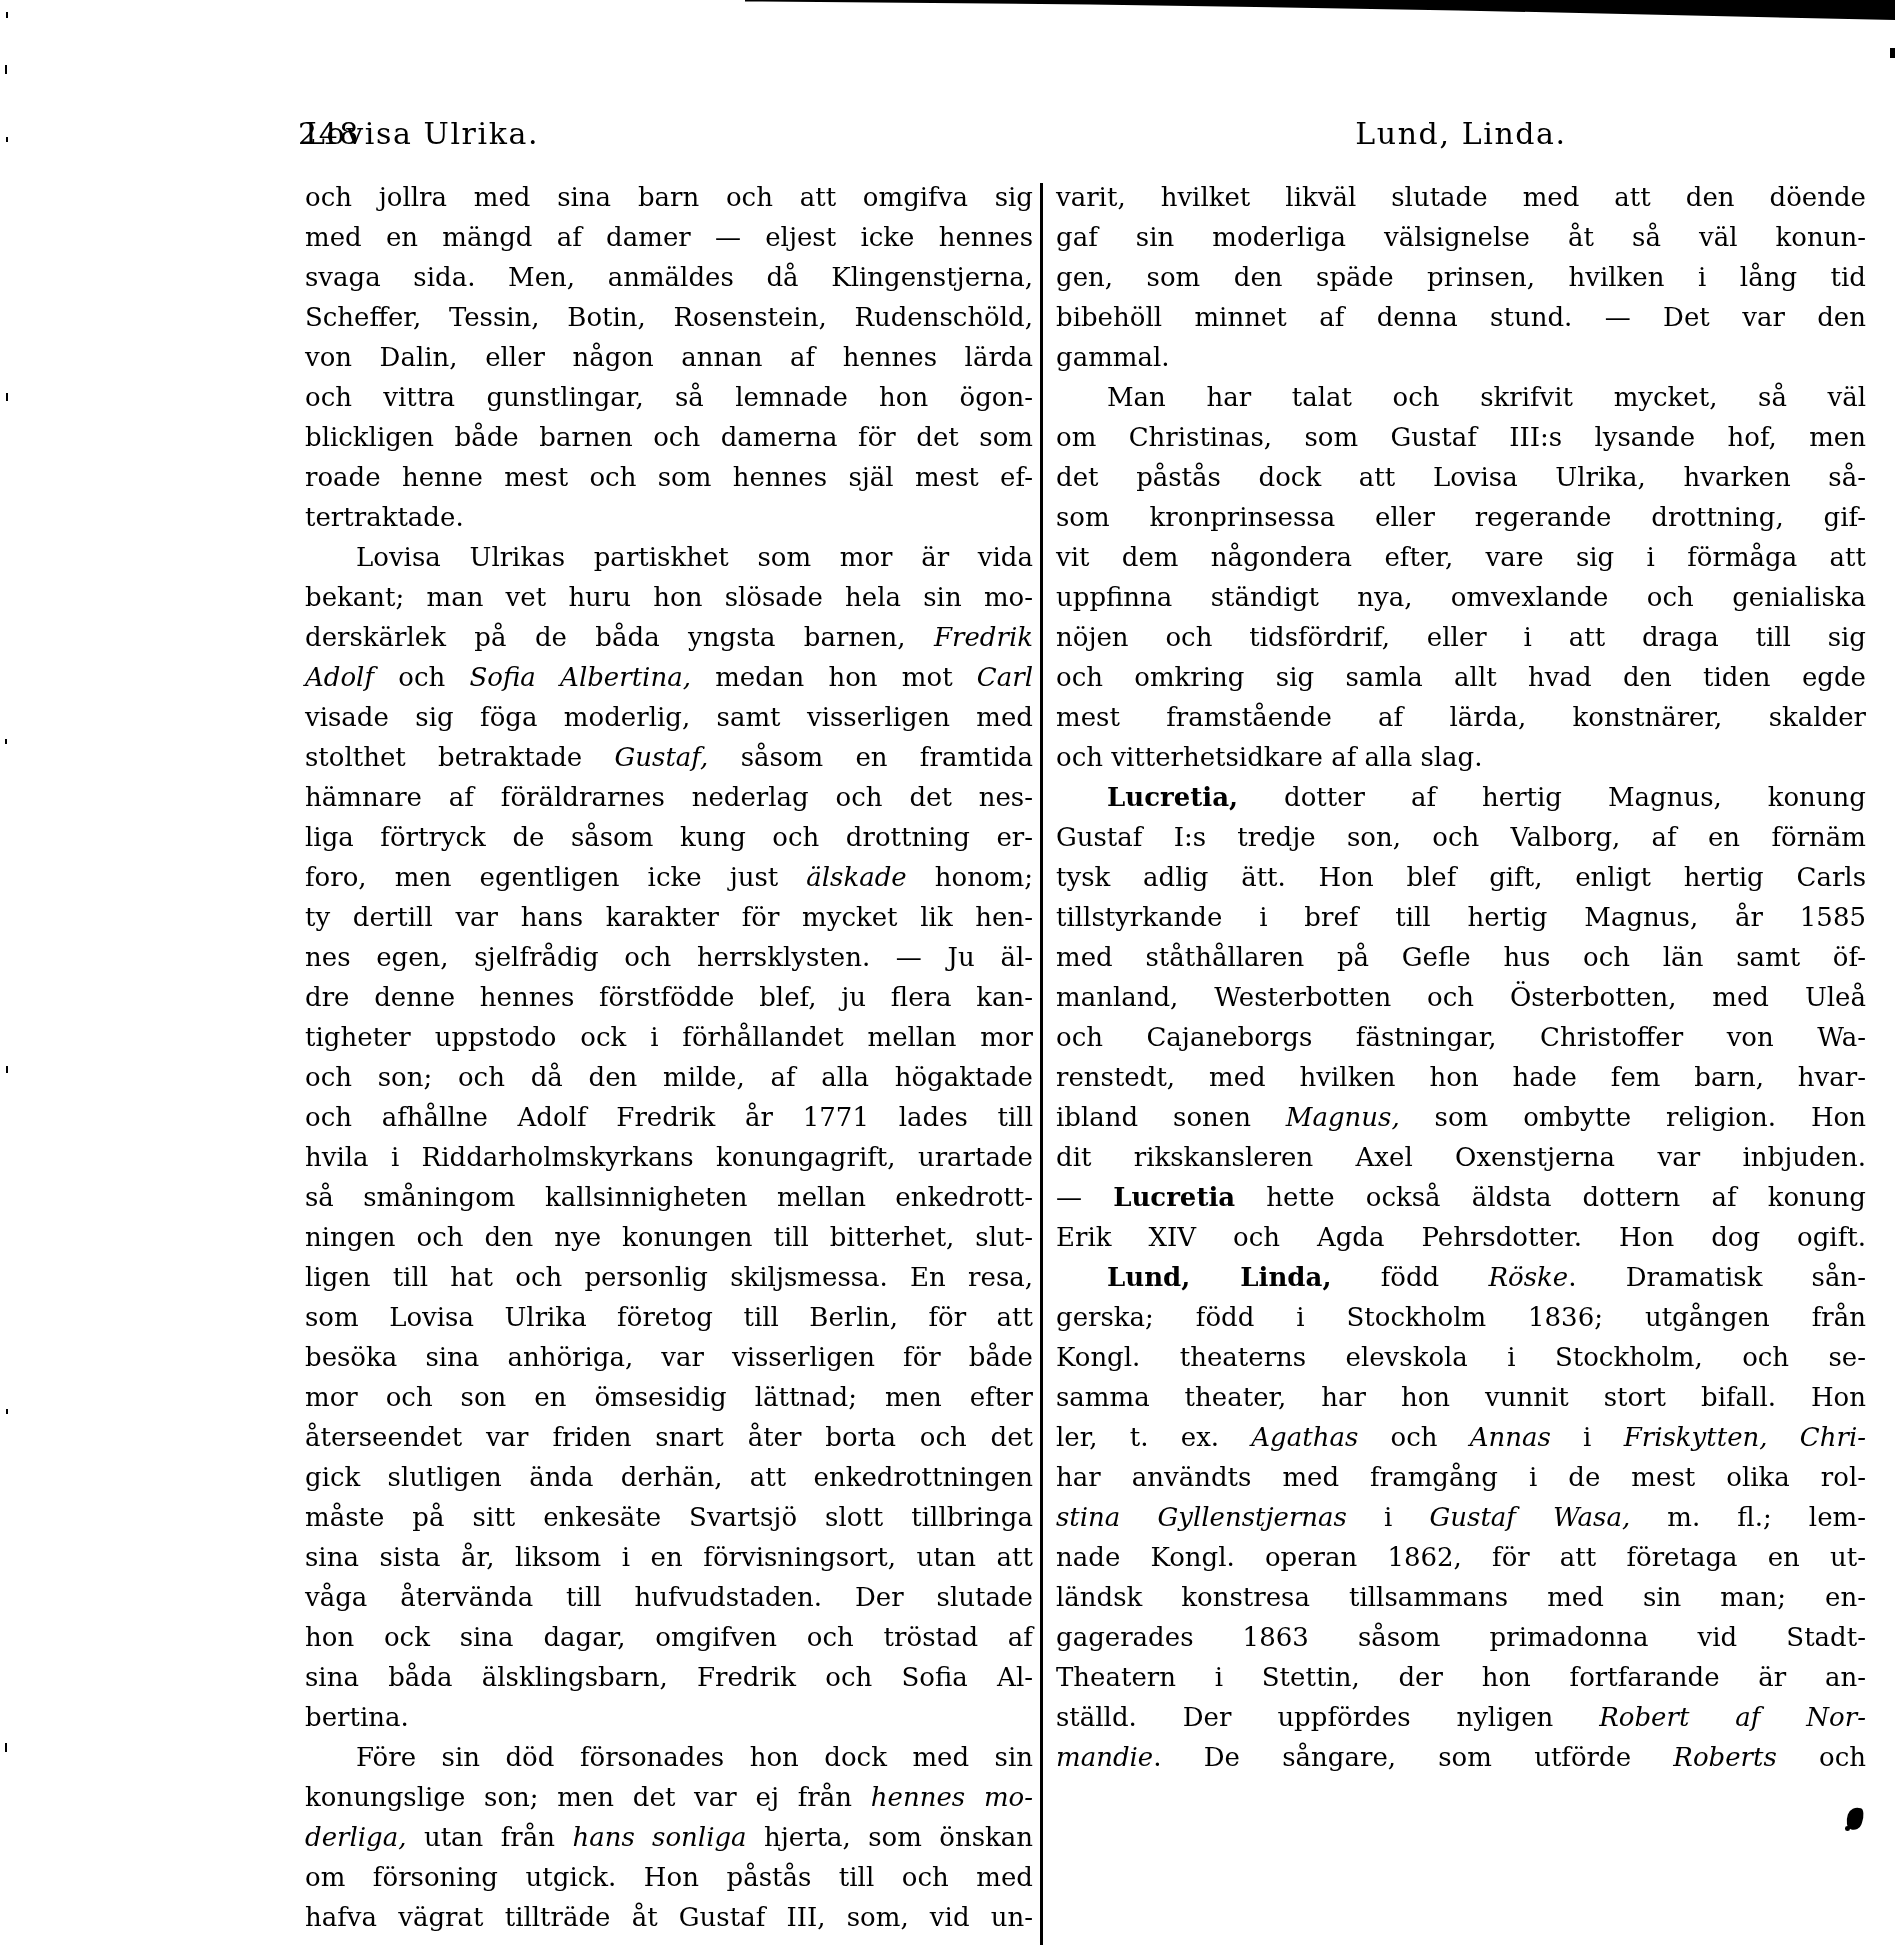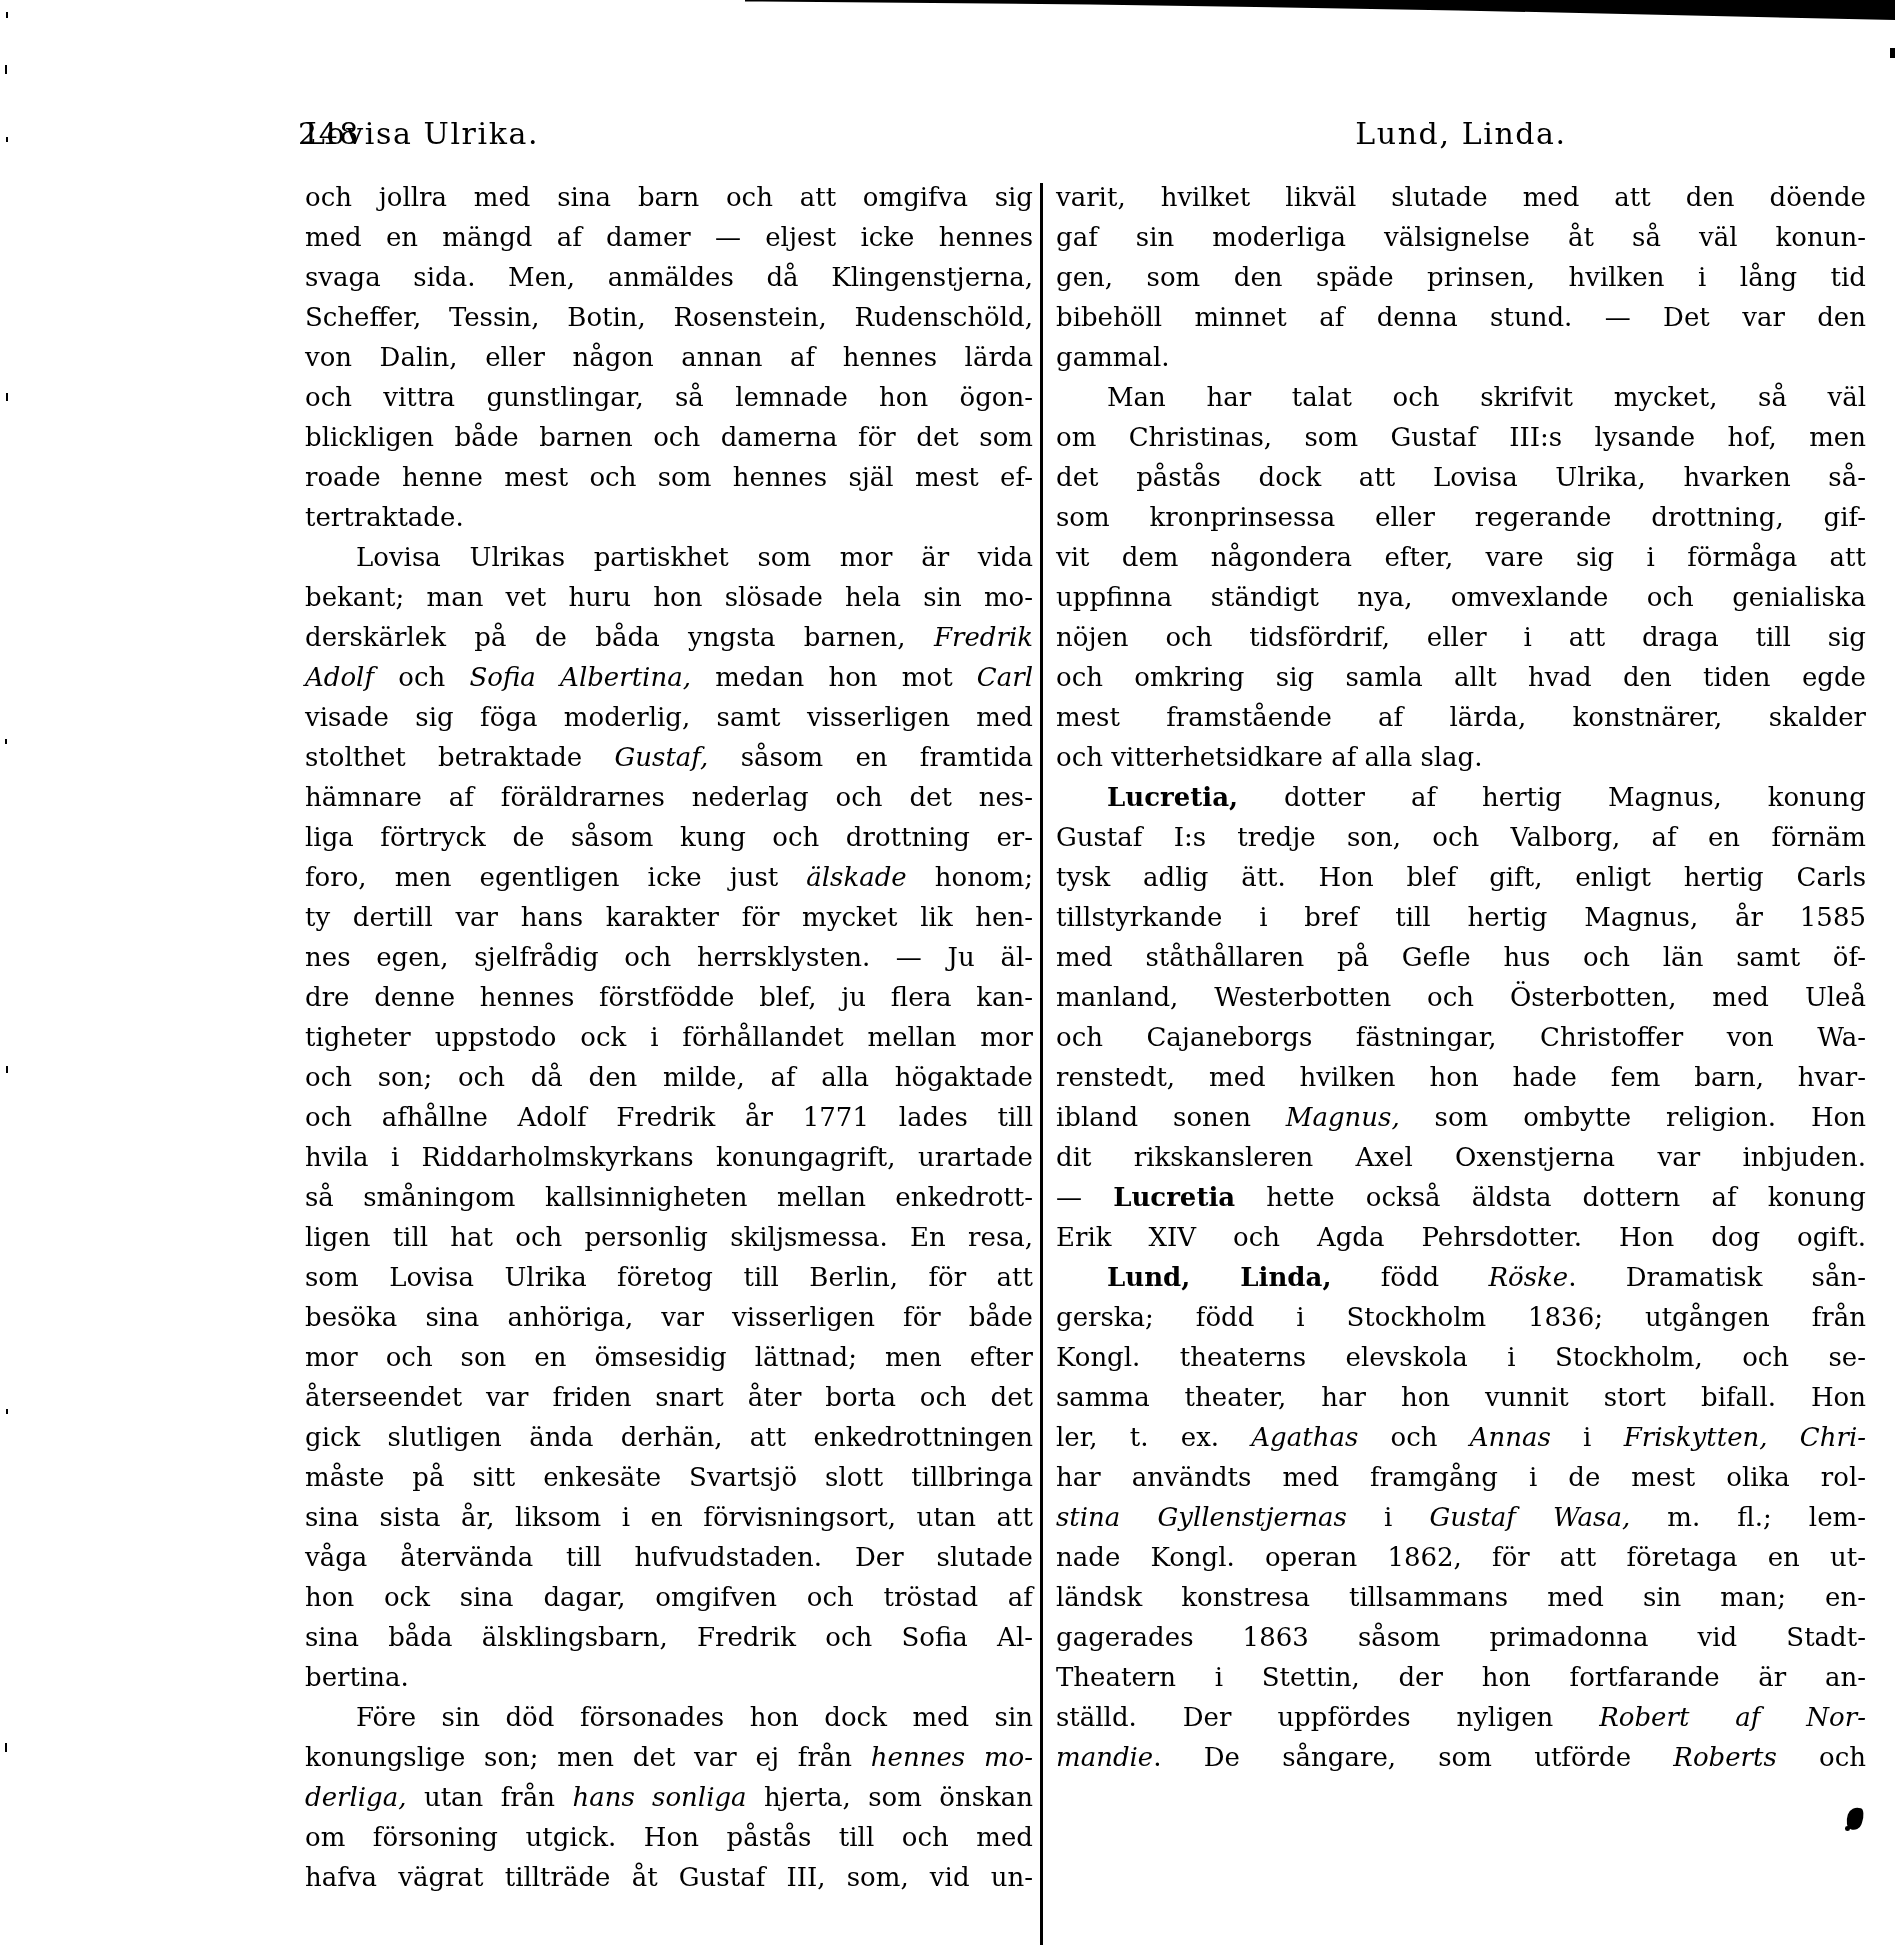--- a/index.html
+++ b/index.html
@@ -98,20 +98,21 @@
     <div class="line"><span>liga förtryck de såsom kung och drottning er-</span></div>
     <div class="line"><span>foro, men egentligen icke just </span><span class="it">älskade</span><span> honom;</span></div>
     <div class="line"><span>ty dertill var hans karakter för mycket lik hen-</span></div>
     <div class="line"><span>nes egen, sjelfrådig och herrsklysten. — Ju äl-</span></div>
     <div class="line"><span>dre denne hennes förstfödde blef, ju flera kan-</span></div>
     <div class="line"><span>tigheter uppstodo ock i förhållandet mellan mor</span></div>
     <div class="line"><span>och son; och då den milde, af alla högaktade</span></div>
     <div class="line"><span>och afhållne Adolf Fredrik år 1771 lades till</span></div>
     <div class="line"><span>hvila i Riddarholmskyrkans konungagrift, urartade</span></div>
     <div class="line"><span>så småningom kallsinnigheten mellan enkedrott-</span></div>
+    <div class="line"><span>ningen och den nye konungen till bitterhet, slut-</span></div>
     <div class="line"><span>ligen till hat och personlig skiljsmessa.  En resa,</span></div>
     <div class="line"><span>som Lovisa Ulrika företog till Berlin, för att</span></div>
     <div class="line"><span>besöka sina anhöriga, var visserligen för både</span></div>
     <div class="line"><span>mor och son en ömsesidig lättnad; men efter</span></div>
     <div class="line"><span>återseendet var friden snart åter borta och det</span></div>
     <div class="line"><span>gick slutligen ända derhän, att enkedrottningen</span></div>
     <div class="line"><span>måste på sitt enkesäte Svartsjö slott tillbringa</span></div>
     <div class="line"><span>sina sista år, liksom i en förvisningsort, utan att</span></div>
     <div class="line"><span>våga återvända till hufvudstaden.  Der slutade</span></div>
     <div class="line"><span>hon ock sina dagar, omgifven och tröstad af</span></div>

